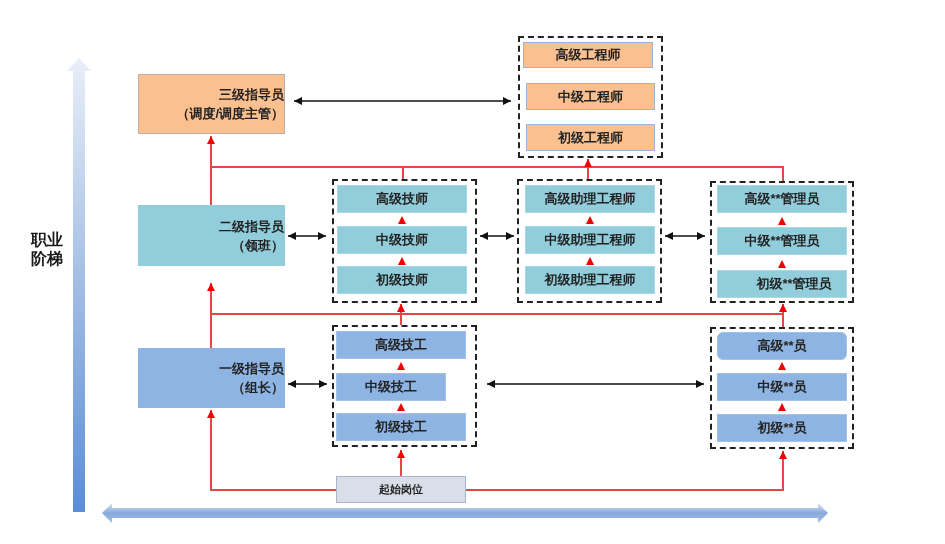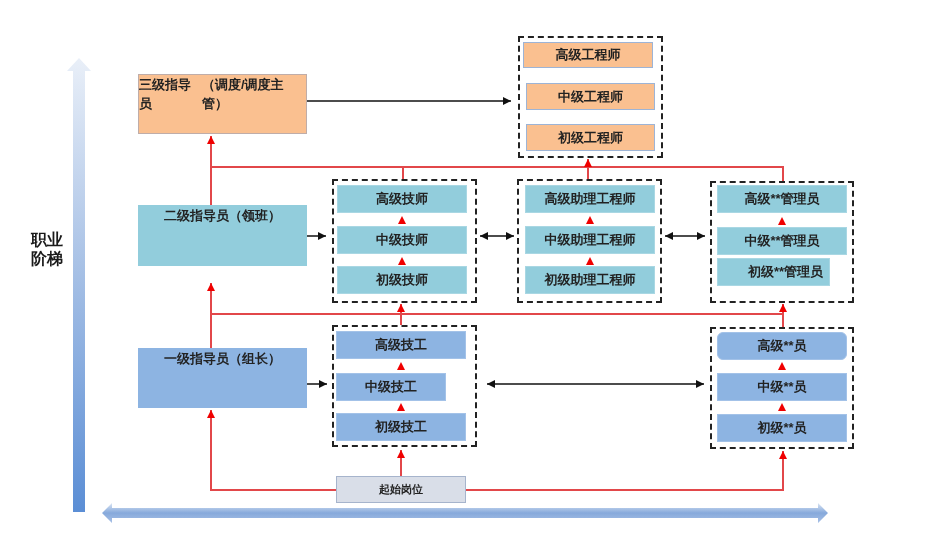--- a/index.html
+++ b/index.html
@@ -6,22 +6,22 @@
   body {
     width: 945px; height: 544px; position: relative; overflow: hidden;
     font-family: "Liberation Sans", "DejaVu Sans", sans-serif;
     --c-level3: #FAC090; --c-level2: #92CDDC; --c-level1: #8DB4E2;
     --c-start: #D9DEE8; --c-line: #E2474A; --c-head: #F00000;
   }
   #diagram-lines { position: absolute; left: 0; top: 0; width: 945px; height: 544px; z-index: 1; }
   .abs { position: absolute; box-sizing: border-box; z-index: 2; }
   .axis-label { font-weight: bold; font-size: 16px; color: #1a1a1a; line-height: 19px; margin-top: 24px; }
   .sup-box {
-    left: 138px; width: 169px; height: 60px;
-    display: flex; align-items: flex-start; justify-content: center;
+    left: 138px; width: 147px; height: 60px;
+    display: flex; flex-direction: column; align-items: flex-end; justify-content: center;
     font-size: 13px; font-weight: bold; color: #222; line-height: 19px;
     border: 1px solid rgba(120,150,200,0.45);
   }
   .sup-l3 { top: 74px; background: var(--c-level3); }
   .sup-l2 { top: 205px; height: 61px; background: var(--c-level2); border-color: rgba(146,205,220,1); }
   .sup-l1 { top: 348px; background: var(--c-level1); border-color: rgba(141,180,226,1); }
   .group { border: 2px dashed #222; background: transparent; }
   .cell {
     position: absolute; height: 28px;
     display: flex; align-items: center; justify-content: center;
@@ -131,21 +131,21 @@
 <div class="abs cell teal" style="left:337px; top:266px; width:130px;">初级技师</div>
 
 <div class="abs group" style="left:517px; top:179px; width:145px; height:124px;"></div>
 <div class="abs cell teal" style="left:525px; top:185px; width:130px;">高级助理工程师</div>
 <div class="abs cell teal" style="left:525px; top:226px; width:130px;">中级助理工程师</div>
 <div class="abs cell teal" style="left:525px; top:266px; width:130px;">初级助理工程师</div>
 
 <div class="abs group" style="left:710px; top:181px; width:144px; height:122px;"></div>
 <div class="abs cell teal" style="left:717px; top:185px; width:130px;">高级**管理员</div>
 <div class="abs cell teal" style="left:717px; top:227px; width:130px;">中级**管理员</div>
-<div class="abs cell teal" style="left:717px; top:258px; width:113px;padding-left:24px;">初级**管理员</div>
+<div class="abs cell teal" style="left:717px; top:270px; width:130px;padding-left:24px;">初级**管理员</div>
 
 <div class="abs group" style="left:332px; top:325px; width:145px; height:122px;"></div>
 <div class="abs cell blue" style="left:336px; top:331px; width:130px;">高级技工</div>
 <div class="abs cell blue" style="left:336px; top:373px; width:110px;">中级技工</div>
 <div class="abs cell blue" style="left:336px; top:413px; width:130px;">初级技工</div>
 
 <div class="abs group" style="left:710px; top:327px; width:144px; height:122px;"></div>
 <div class="abs cell blue" style="left:717px; top:332px; width:130px;border-radius:6px;">高级**员</div>
 <div class="abs cell blue" style="left:717px; top:373px; width:130px;">中级**员</div>
 <div class="abs cell blue" style="left:717px; top:414px; width:130px;">初级**员</div>

